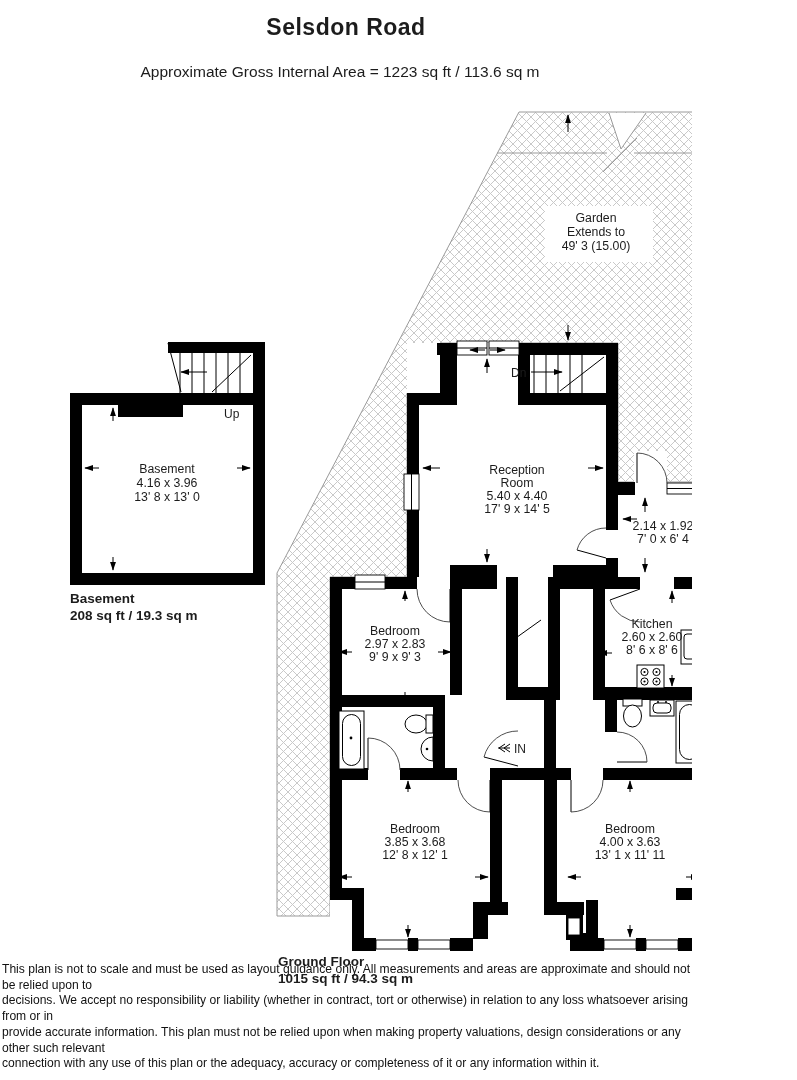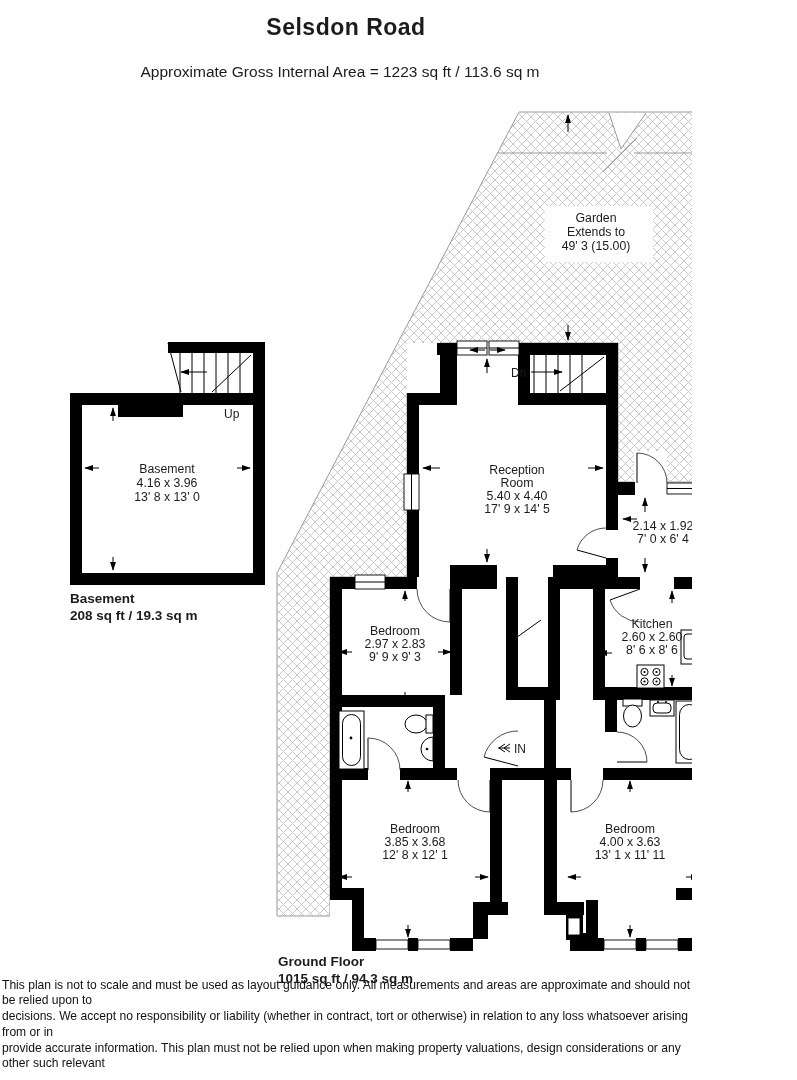--- a/index.html
+++ b/index.html
@@ -347,15 +347,16 @@
       <text class="bold-t" x="70" y="620">208 sq ft / 19.3 sq m</text>
       <text class="bold-t" x="278" y="966">Ground Floor</text>
       <text class="bold-t" x="278" y="983">1015 sq ft / 94.3 sq m</text>
     </g>
   </svg>
 
   <div class="disc">
     <div>This plan is not to scale and must be used as layout guidance only. All measurements and areas are approximate and should not be relied upon to</div>
     <div>decisions. We accept no responsibility or liability (whether in contract, tort or otherwise) in relation to any loss whatsoever arising from or in</div>
     <div>provide accurate information. This plan must not be relied upon when making property valuations, design considerations or any other such relevant</div>
+    <div>connection with any use of this plan or the adequacy, accuracy or completeness of it or any information within it.</div>
   </div>
 
 </div>
 
 </body></html>

